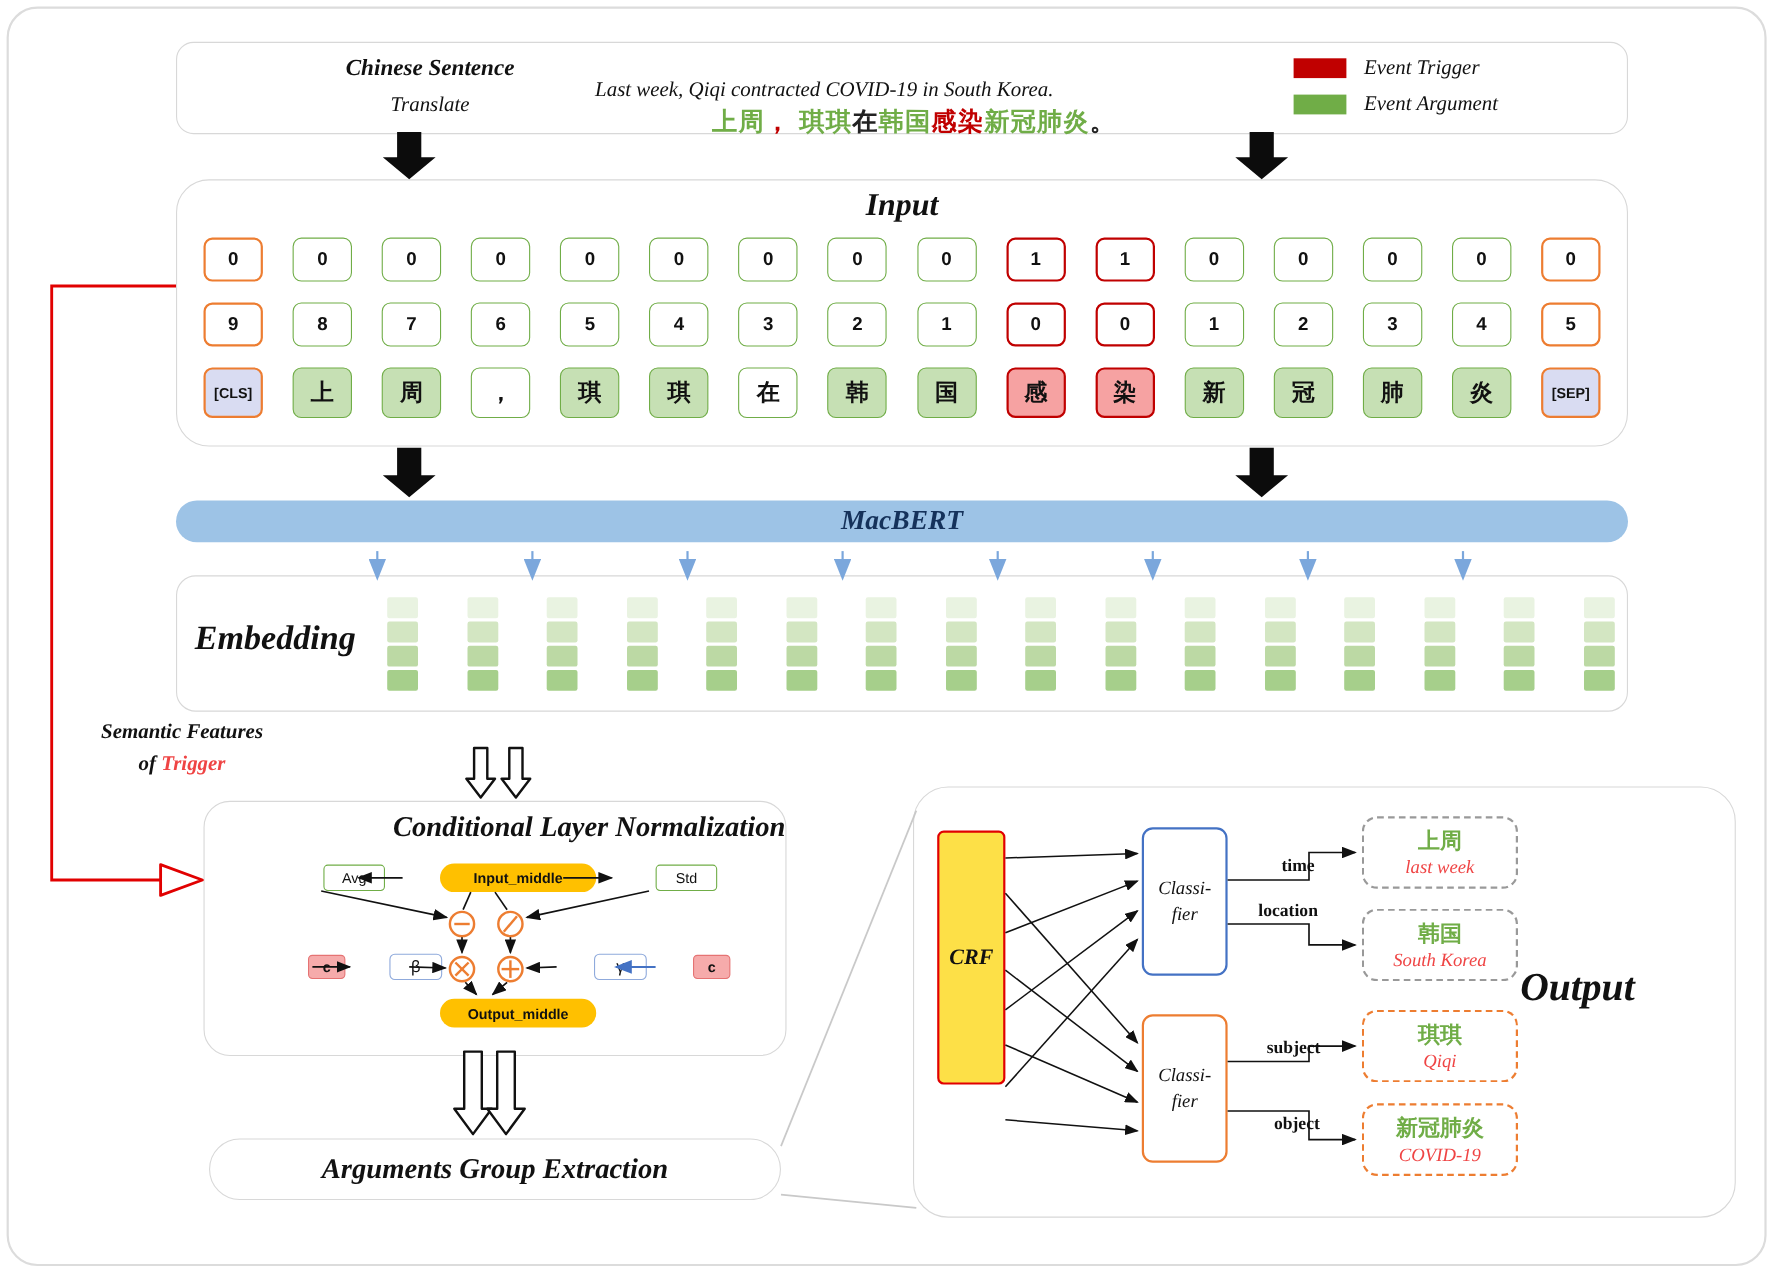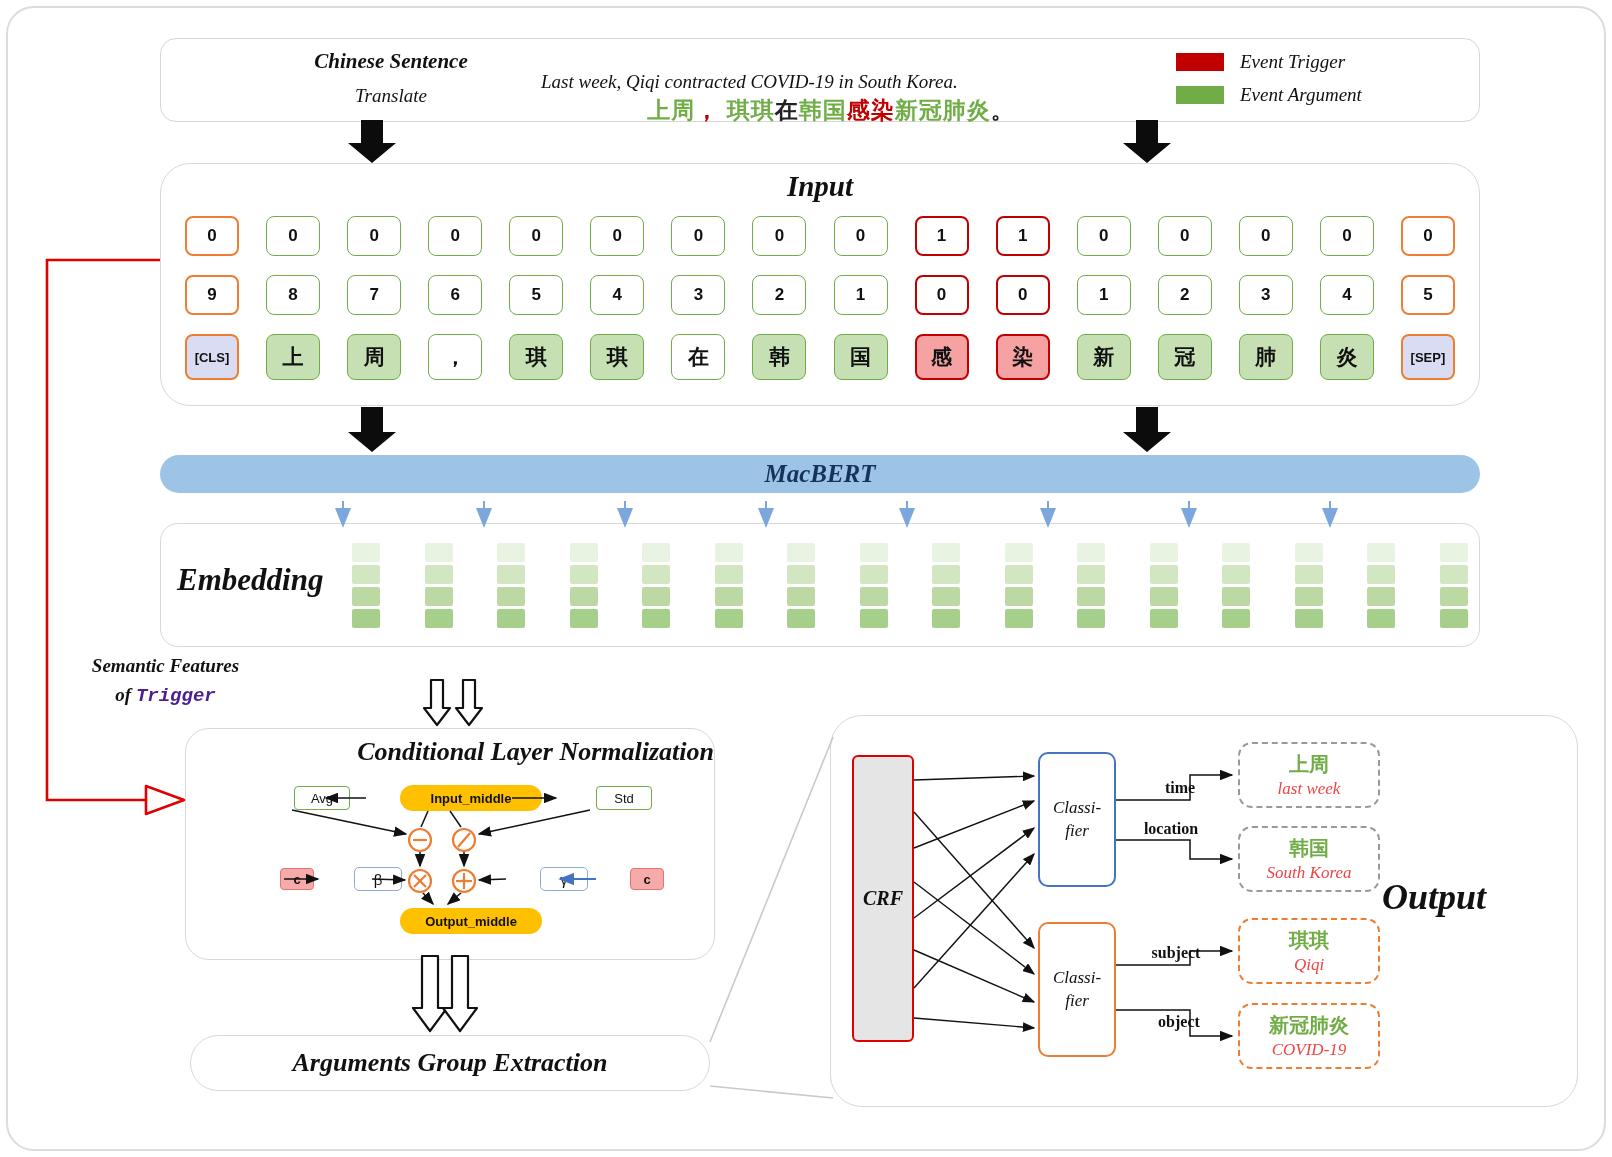--- a/index.html
+++ b/index.html
@@ -44,21 +44,21 @@
   
   #embedding-box{left:160px;top:523px;width:1320px;height:124px;border-radius:18px;}
   #embedding-label{position:absolute;left:16px;top:38px;font:bold italic 31px "Liberation Serif",serif;}
   #embedding-cols{position:absolute;left:352px;top:543px;width:1116px;display:flex;justify-content:space-between;}
   .emb-col{display:flex;flex-direction:column;gap:3px;}
   .emb-cell{width:28px;height:19px;border-radius:2px;}
 
   
   #semantic-label{position:absolute;left:58px;top:652px;width:215px;text-align:center;
                   font:bold italic 19px "Liberation Serif",serif;line-height:1.5;}
-  #semantic-trigger{color:#4c1d95;font-family:Liberation Mono, monospace;}
+  #semantic-trigger{color:#ef4444;}
 
   
   #cln-box{left:185px;top:728px;width:530px;height:232px;border-radius:24px;}
   #cln-title{position:absolute;left:0;top:8px;width:100%;text-align:right;font:bold italic 26px "Liberation Serif",serif;}
   .small-box{position:absolute;display:flex;align-items:center;justify-content:center;background:#fff;font-size:13px;z-index:2;margin-left:32px;}
   #avg-box,#std-box{width:56px;height:24px;border:1.6px solid #70ad47;border-radius:4px;}
   #avg-box{left:262px;top:786px;}
   #std-box{left:564px;top:786px;}
   #input-middle,#output-middle{left:368px;width:142px;height:26px;background:#ffc000;border-radius:13px;font-weight:bold;}
   #input-middle{top:785px;}
@@ -69,21 +69,21 @@
   #c-left,#c-right{width:34px;height:22px;background:#f6abab;border:1.6px solid #e57373;border-radius:4px;font-weight:bold;}
   #c-left{left:248px;top:868px;}
   #c-right{left:598px;top:868px;}
 
   
   #age-box{left:190px;top:1035px;width:520px;height:56px;border-radius:28px;display:flex;align-items:center;justify-content:center;
            font:bold italic 26px "Liberation Serif",serif;}
 
   
   #output-panel{left:830px;top:715px;width:748px;height:392px;border-radius:32px;}
-  #crf-box{position:absolute;left:852px;top:755px;width:62px;height:287px;border:2.4px solid #e10000;border-radius:6px;background:#e5e5e5;
+  #crf-box{position:absolute;left:852px;top:755px;width:62px;height:231px;border:2.4px solid #e10000;border-radius:6px;background:#fde047;
            display:flex;align-items:center;justify-content:center;font:bold italic 20px "Liberation Serif",serif;z-index:2;}
   .clf-box{position:absolute;left:1038px;width:78px;height:135px;border-radius:10px;background:#fff;display:flex;flex-direction:column;
            align-items:center;justify-content:center;font:italic 17px "Liberation Serif",serif;line-height:1.35;z-index:2;}
   #clf-top{top:752px;border:2.4px solid #4472c4;}
   #clf-bottom{top:922px;border:2.4px solid #ed7d31;}
   .link-label{position:absolute;font:bold 16px "Liberation Serif",serif;text-align:center;z-index:3;background:#fff;}
   #lbl-time{left:1150px;top:779px;width:60px;}
   #lbl-location{left:1132px;top:820px;width:78px;}
   #lbl-subject{left:1140px;top:944px;width:72px;}
   #lbl-object{left:1146px;top:1013px;width:66px;}

